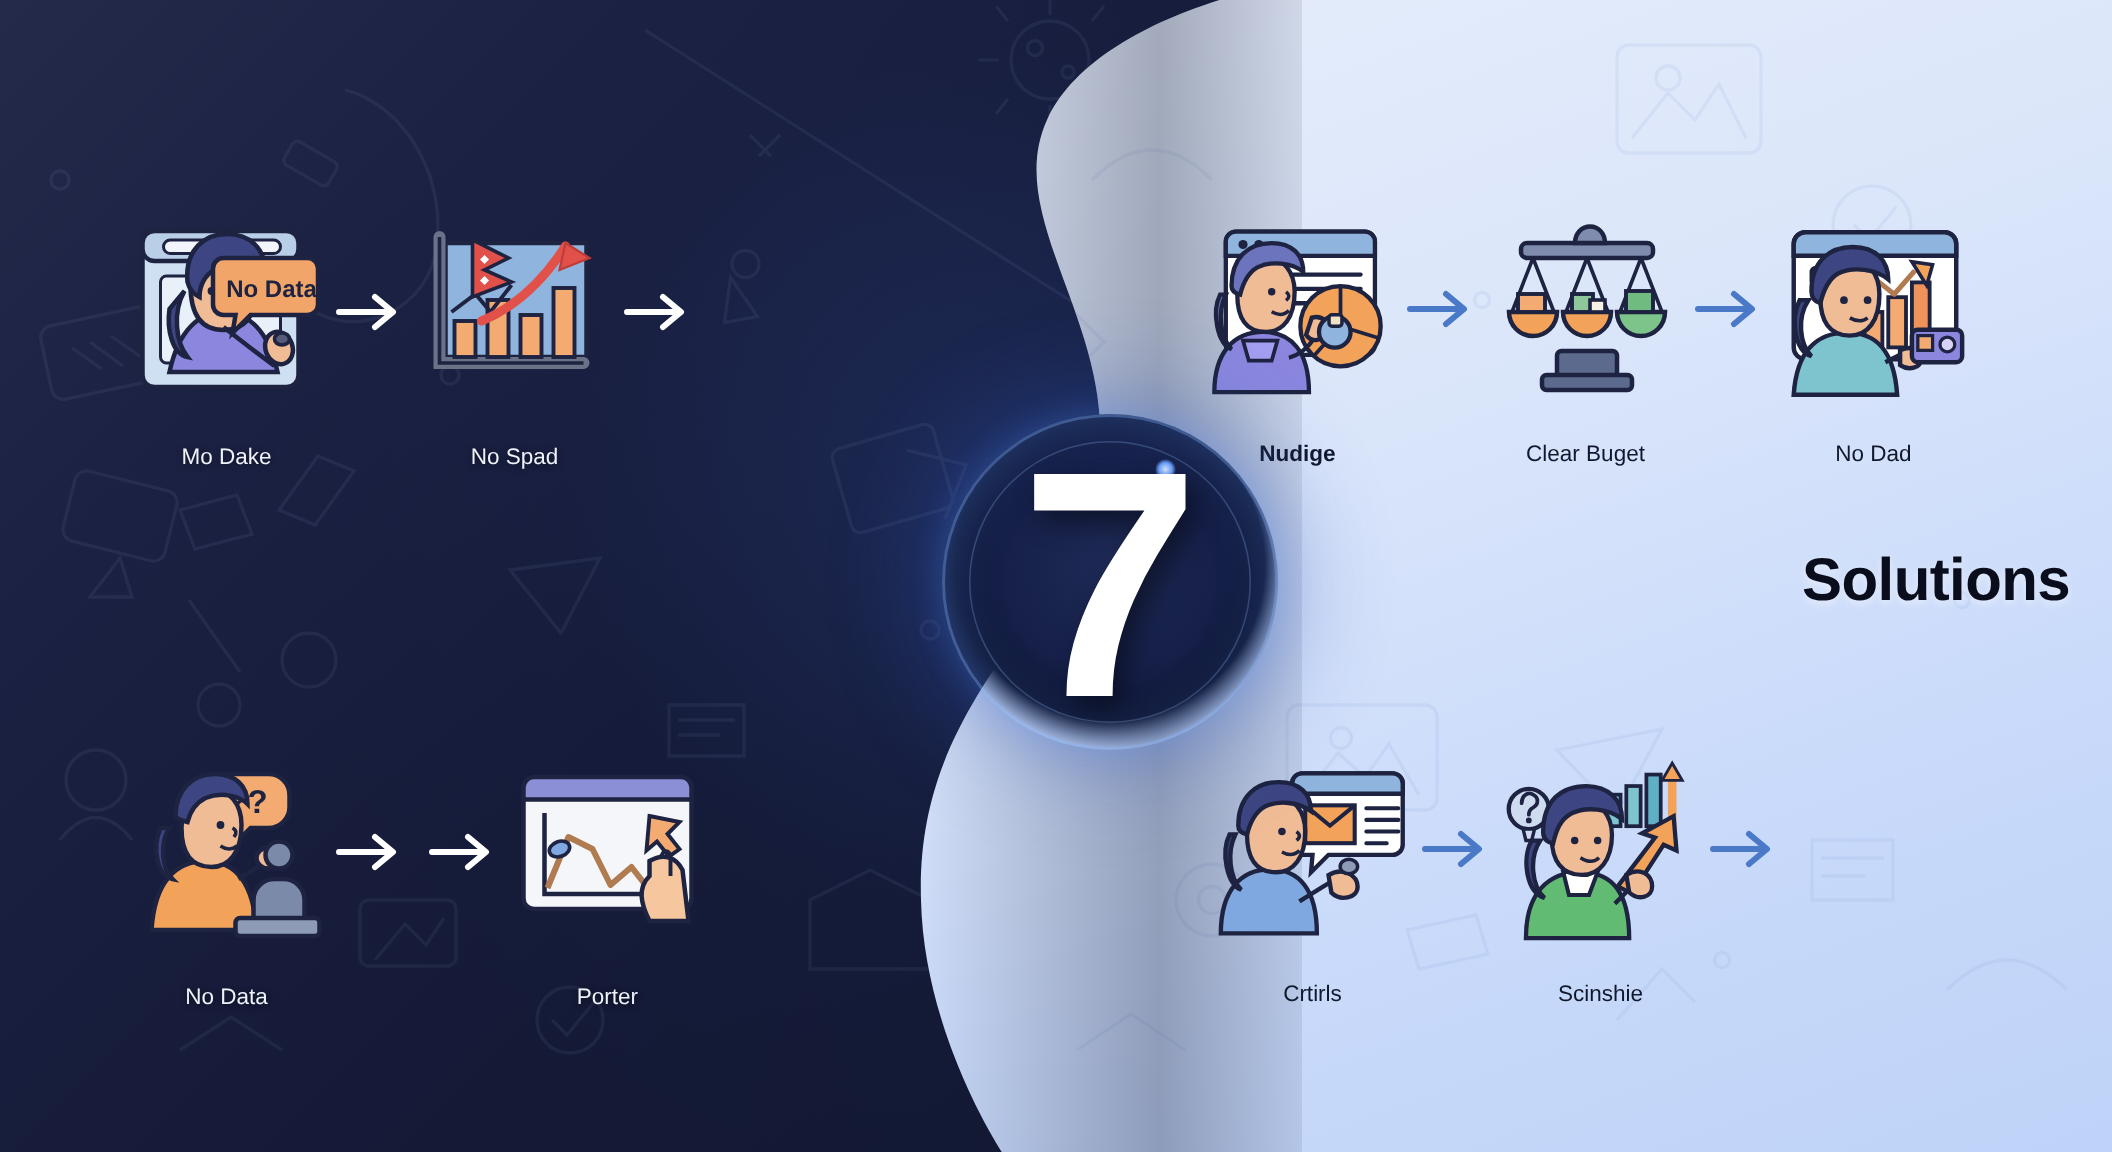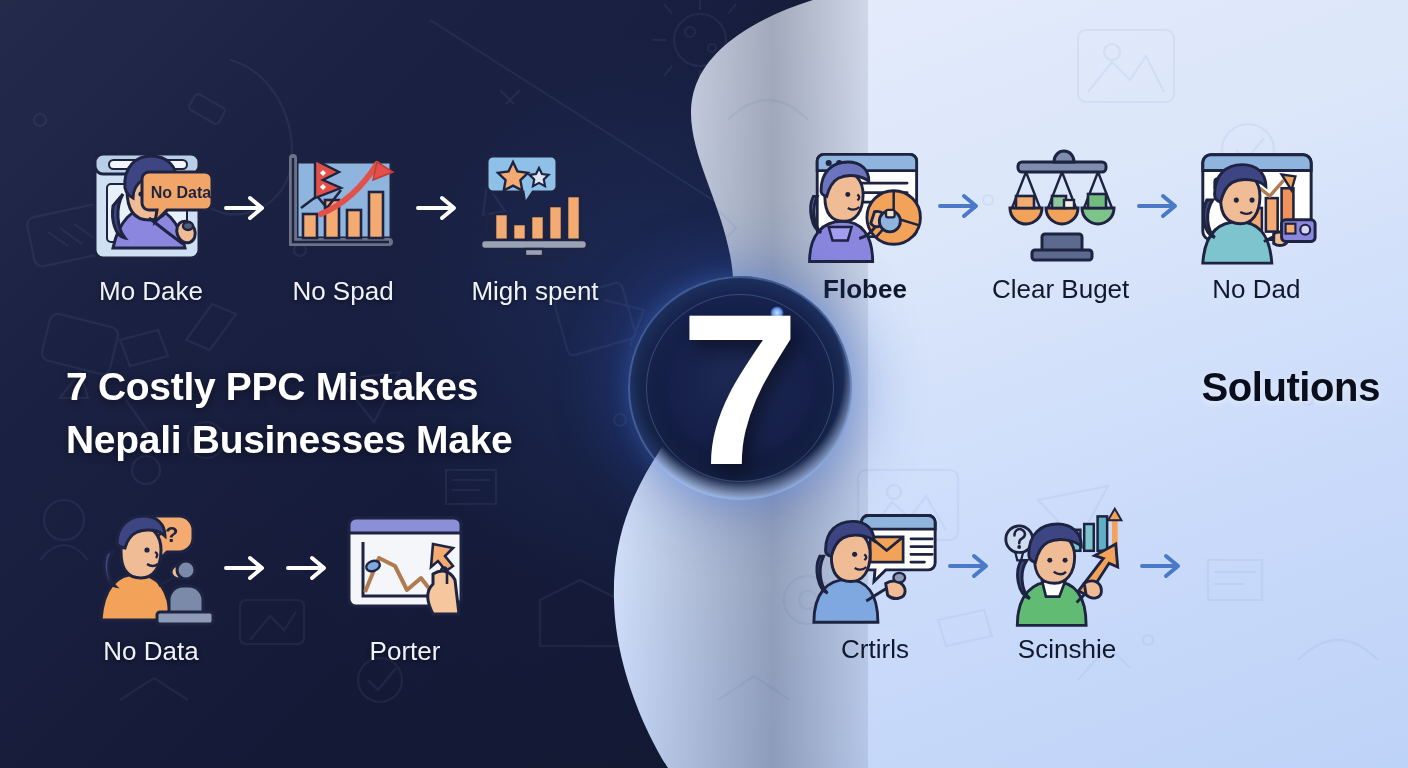--- a/index.html
+++ b/index.html
@@ -80,21 +80,21 @@
     color:#ffffff; font-weight:bold; font-size:215px; line-height:215px;
     text-shadow:6px 8px 18px rgba(0,0,0,.45);
     font-family:"Liberation Sans", sans-serif;
   }
 
   
   .group { position:absolute; display:flex; align-items:flex-start; }
   .cell { display:flex; flex-direction:column; align-items:center; }
   .tile { width:130px; height:120px; display:flex; align-items:flex-start; justify-content:center; }
   .cap {
-    margin-top:8px; font-size:26px; white-space:nowrap;
+    margin-top:28px; font-size:15px; white-space:nowrap;
   }
   .cap-dark { color:#eef2fb; text-shadow:0 1px 4px rgba(0,0,0,.5); }
   .cap-light { color:#11182c; }
   .cap-bold { font-weight:bold; }
   .arrow { width:62px; height:120px; display:flex; align-items:center; justify-content:center; }
   .arrow svg { display:block; }
 
   .g-tl { left:86px;  top:148px; }
   .g-bl { left:86px;  top:508px; }
   .g-tr { left:800px; top:146px; }
@@ -238,39 +238,20 @@
       </div>
       <div class="cap cap-dark">No Spad</div>
     </div>
 
     <div class="arrow">
       <svg width="46" height="26" viewBox="0 0 46 26">
           <path d="M2 13 H36 M26 3 L38 13 L26 23" stroke="#ffffff" stroke-width="4" fill="none" stroke-linecap="round" stroke-linejoin="round"></path>
         </svg>
     </div>
 
-    <div class="cell">
-      <div class="tile">
-        <svg width="128" height="118" viewBox="0 0 128 118">
-          <path d="M22 8 h58 a6 6 0 0 1 6 6 v24 a6 6 0 0 1 -6 6 h-18 l-8 12 l-2 -12 h-30 a6 6 0 0 1 -6 -6 v-24 a6 6 0 0 1 6 -6 z" fill="#8fc0e8" stroke="#1d2340" stroke-width="3"></path>
-          <path d="M42 14 l4.5 9.5 l10.5 1.4 l-7.6 7.3 l1.9 10.4 l-9.3 -5 l-9.3 5 l1.9 -10.4 l-7.6 -7.3 l10.5 -1.4 z" fill="#f3ab72" stroke="#1d2340" stroke-width="2.4"></path>
-          <path d="M68 20 l3 6 l6.6 .9 l-4.8 4.6 l1.2 6.6 l-6 -3.2 l-6 3.2 l1.2 -6.6 l-4.8 -4.6 l6.6 -.9 z" fill="#dfe6f2" stroke="#1d2340" stroke-width="2.2"></path>
-          <path d="M16 58 v34" stroke="#1d2340" stroke-width="3"></path>
-          <rect x="24" y="66" width="13" height="26" fill="#f3ab72" stroke="#1d2340" stroke-width="2.6"></rect>
-          <rect x="42" y="76" width="13" height="16" fill="#f3ab72" stroke="#1d2340" stroke-width="2.6"></rect>
-          <rect x="60" y="68" width="13" height="24" fill="#f3ab72" stroke="#1d2340" stroke-width="2.6"></rect>
-          <rect x="78" y="58" width="13" height="34" fill="#f3ab72" stroke="#1d2340" stroke-width="2.6"></rect>
-          <rect x="96" y="48" width="13" height="44" fill="#f3ab72" stroke="#1d2340" stroke-width="2.6"></rect>
-          <rect x="10" y="92" width="106" height="9" rx="4" fill="#9aa3b5" stroke="#1d2340" stroke-width="2.6"></rect>
-          <rect x="54" y="101" width="18" height="7" fill="#9aa3b5" stroke="#1d2340" stroke-width="2.4"></rect>
-          <path d="M34 110 h58" stroke="#1d2340" stroke-width="3" stroke-linecap="round"></path>
-        </svg>
-      </div>
-      <div class="cap cap-dark">Migh spent</div>
-    </div>
   </div>
 
   <div class="group g-bl">
 
     <div class="cell">
       <div class="tile">
         <svg width="128" height="118" viewBox="0 0 128 118">
           <path d="M62 8 h30 a14 14 0 0 1 14 14 v8 a14 14 0 0 1 -14 14 h-12 l-10 10 l1 -10 h-9 a14 14 0 0 1 -14 -14 v-8 a14 14 0 0 1 14 -14 z" fill="#f3ab72" stroke="#1d2340" stroke-width="3"></path>
           <text x="78" y="34" font-family="Liberation Sans, sans-serif" font-size="22" font-weight="bold" fill="#1d2340" text-anchor="middle">??</text>
           <path d="M14 112 c2 -32 16 -46 36 -46 c20 0 32 14 34 46 z" fill="#f3a359" stroke="#1d2340" stroke-width="3"></path>
@@ -340,21 +321,21 @@
           <path d="M18 50 c-6 12 -4 30 4 38 c-10 -4 -14 -26 -8 -38 z" fill="#6b74bc" stroke="#1d2340" stroke-width="3"></path>
           <circle cx="50" cy="48" r="2.6" fill="#1d2340"></circle>
           <path d="M60 48 q4 3 0 6" stroke="#1d2340" stroke-width="2.4" fill="none"></path>
           <path d="M50 62 q7 4 12 -1" stroke="#1d2340" stroke-width="2.4" fill="none"></path>
           <path d="M62 94 c8 -2 14 -8 18 -14" stroke="#1d2340" stroke-width="3" fill="none"></path>
           <path d="M78 66 c8 -2 12 4 10 10 c-2 6 -10 8 -14 2 z" fill="#f0bc96" stroke="#1d2340" stroke-width="3"></path>
           <circle cx="94" cy="76" r="11" fill="#8fb4dd" stroke="#1d2340" stroke-width="3"></circle>
           <rect x="90" y="64" width="9" height="8" rx="2" fill="#f0e2c4" stroke="#1d2340" stroke-width="2.4"></rect>
         </svg>
       </div>
-      <div class="cap cap-light cap-bold">Flobee</div>
+      <div class="cap cap-light cap-bold">Nudige</div>
     </div>
 
     <div class="arrow">
       <svg width="46" height="26" viewBox="0 0 46 26">
           <path d="M2 13 H36 M26 3 L38 13 L26 23" stroke="#4a79c8" stroke-width="4" fill="none" stroke-linecap="round" stroke-linejoin="round"></path>
         </svg>
     </div>
 
     <div class="cell">
       <div class="tile">
@@ -473,24 +454,20 @@
     </div>
 
     <div class="arrow">
       <svg width="46" height="26" viewBox="0 0 46 26">
           <path d="M2 13 H36 M26 3 L38 13 L26 23" stroke="#4a79c8" stroke-width="4" fill="none" stroke-linecap="round" stroke-linejoin="round"></path>
         </svg>
     </div>
 
   </div>
 
-  <div class="title-left">
-    <div>7 Costly PPC Mistakes</div>
-    <div>Nepali Businesses Make</div>
-  </div>
 
   <div class="title-right">
     <div>Solutions</div>
   </div>
 
   <div class="seven-wrap">
     <div class="seven-halo"></div>
     <div class="seven-ring"></div>
     <div class="seven-ring2"></div>
     <div class="seven-spark"></div>

